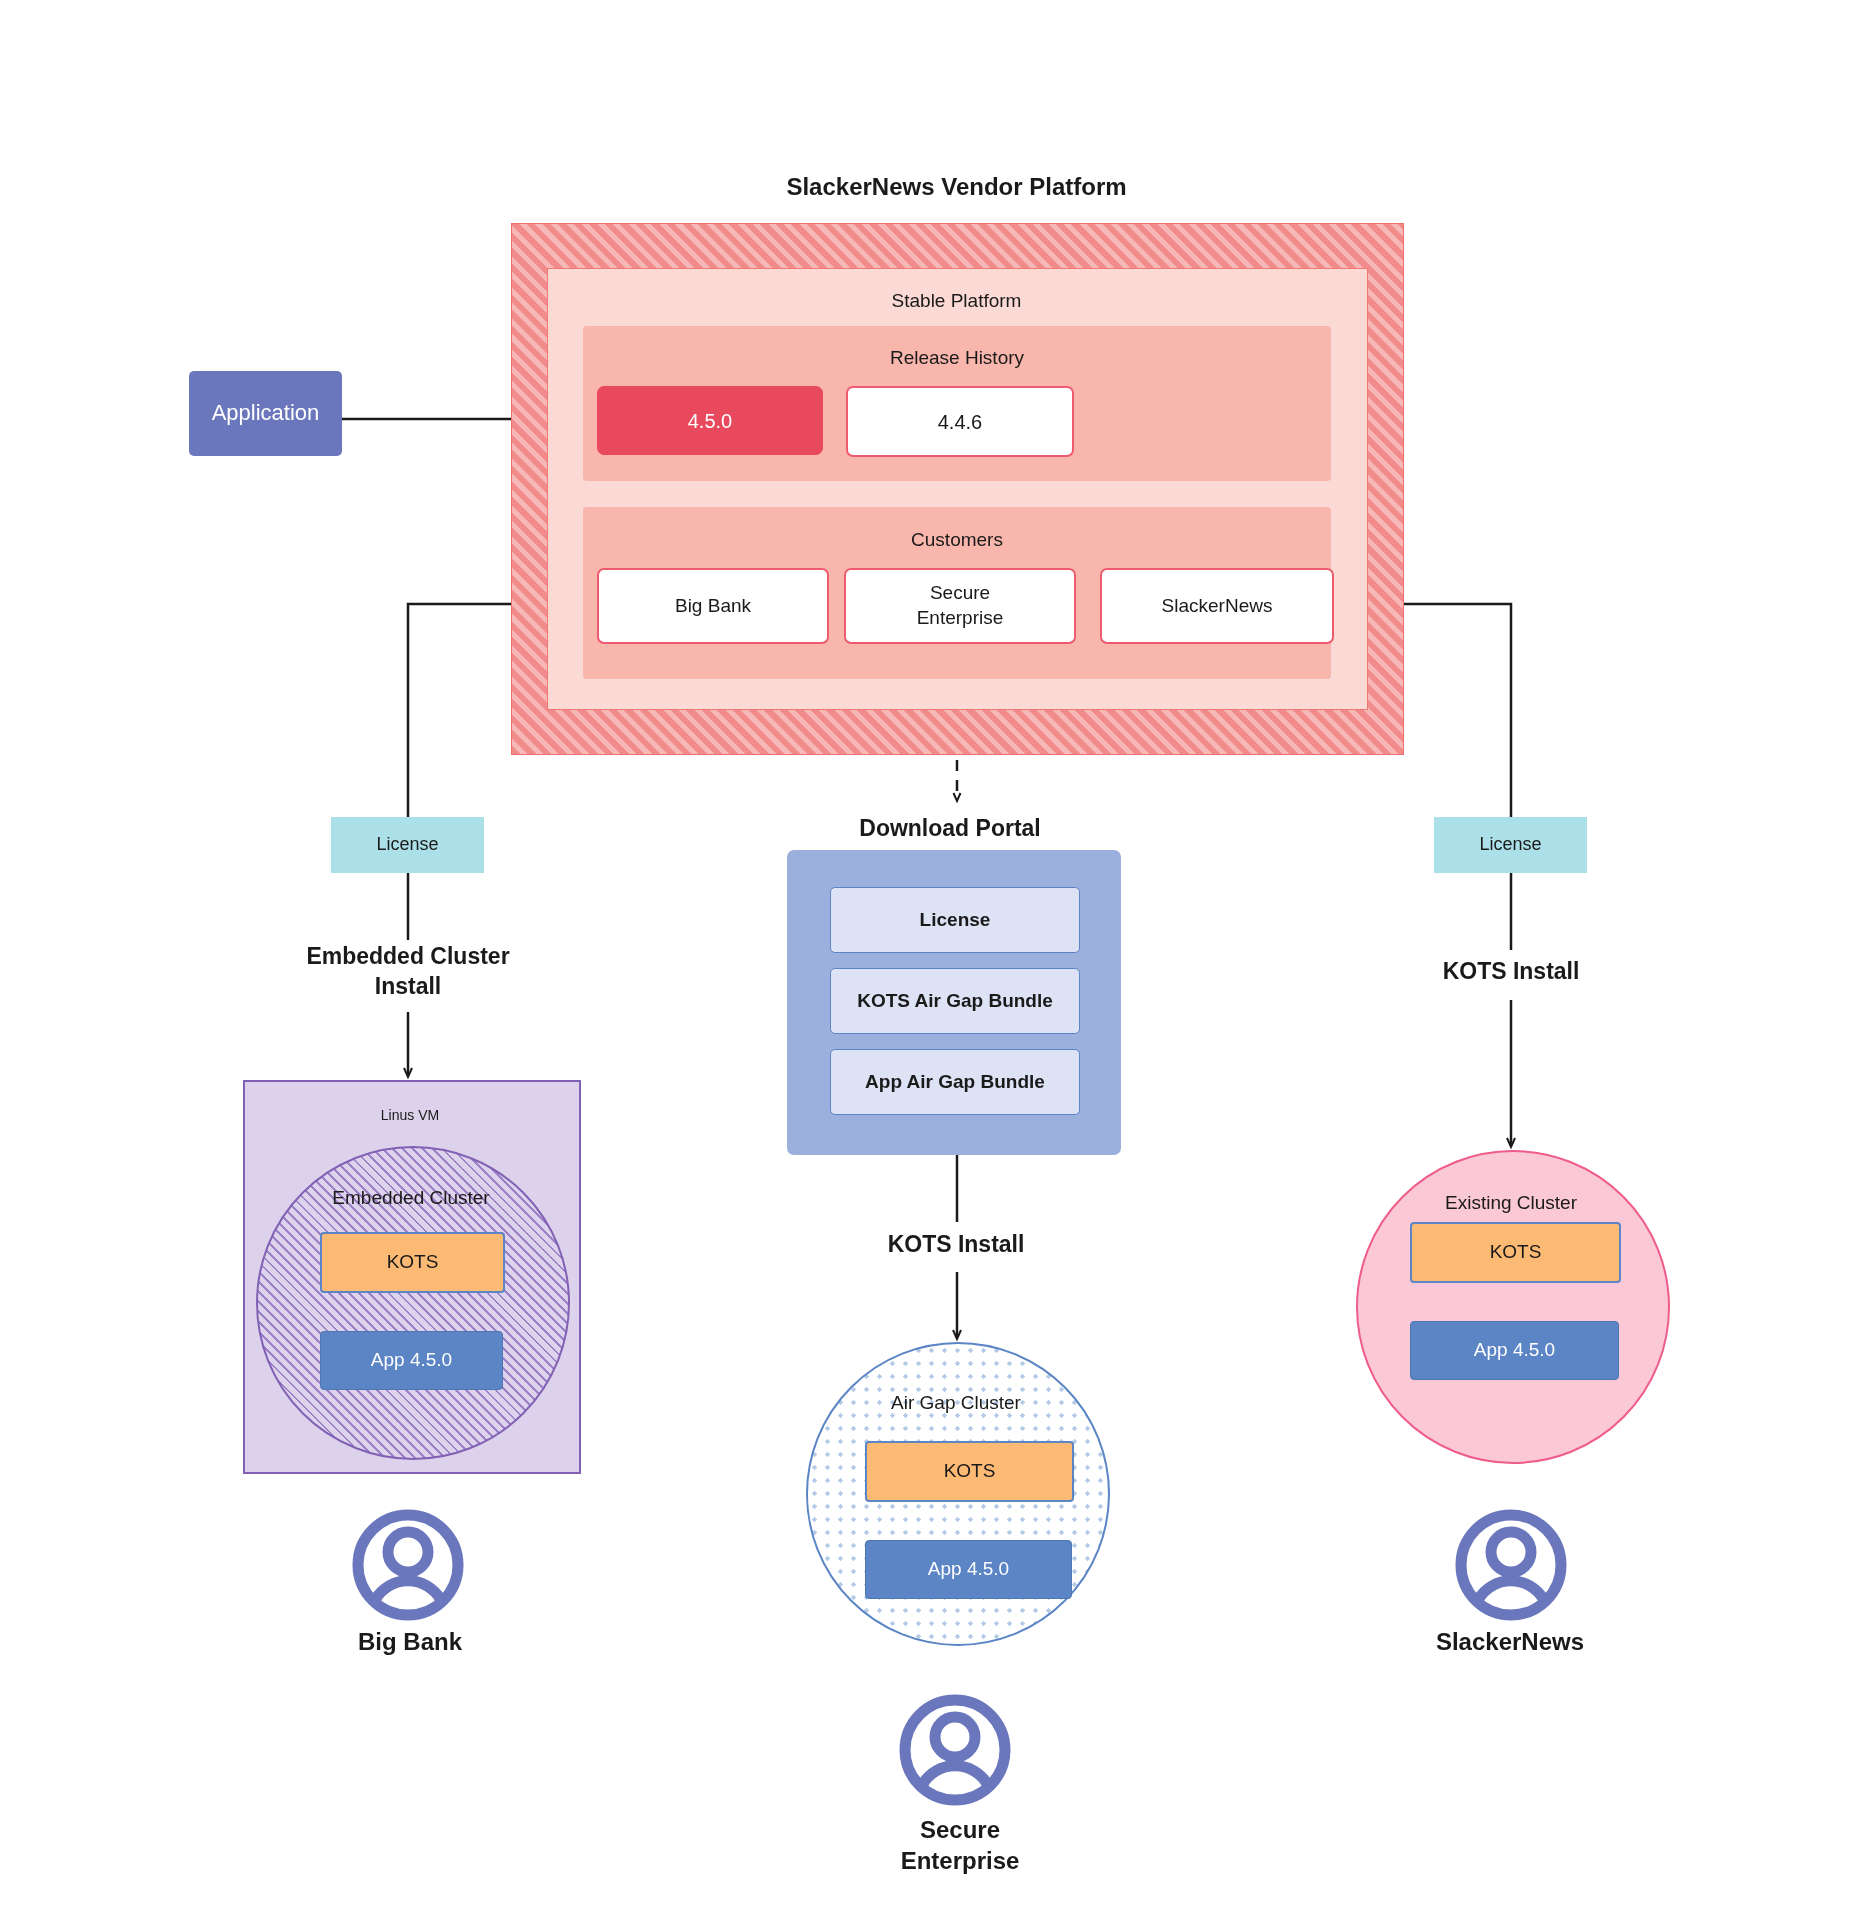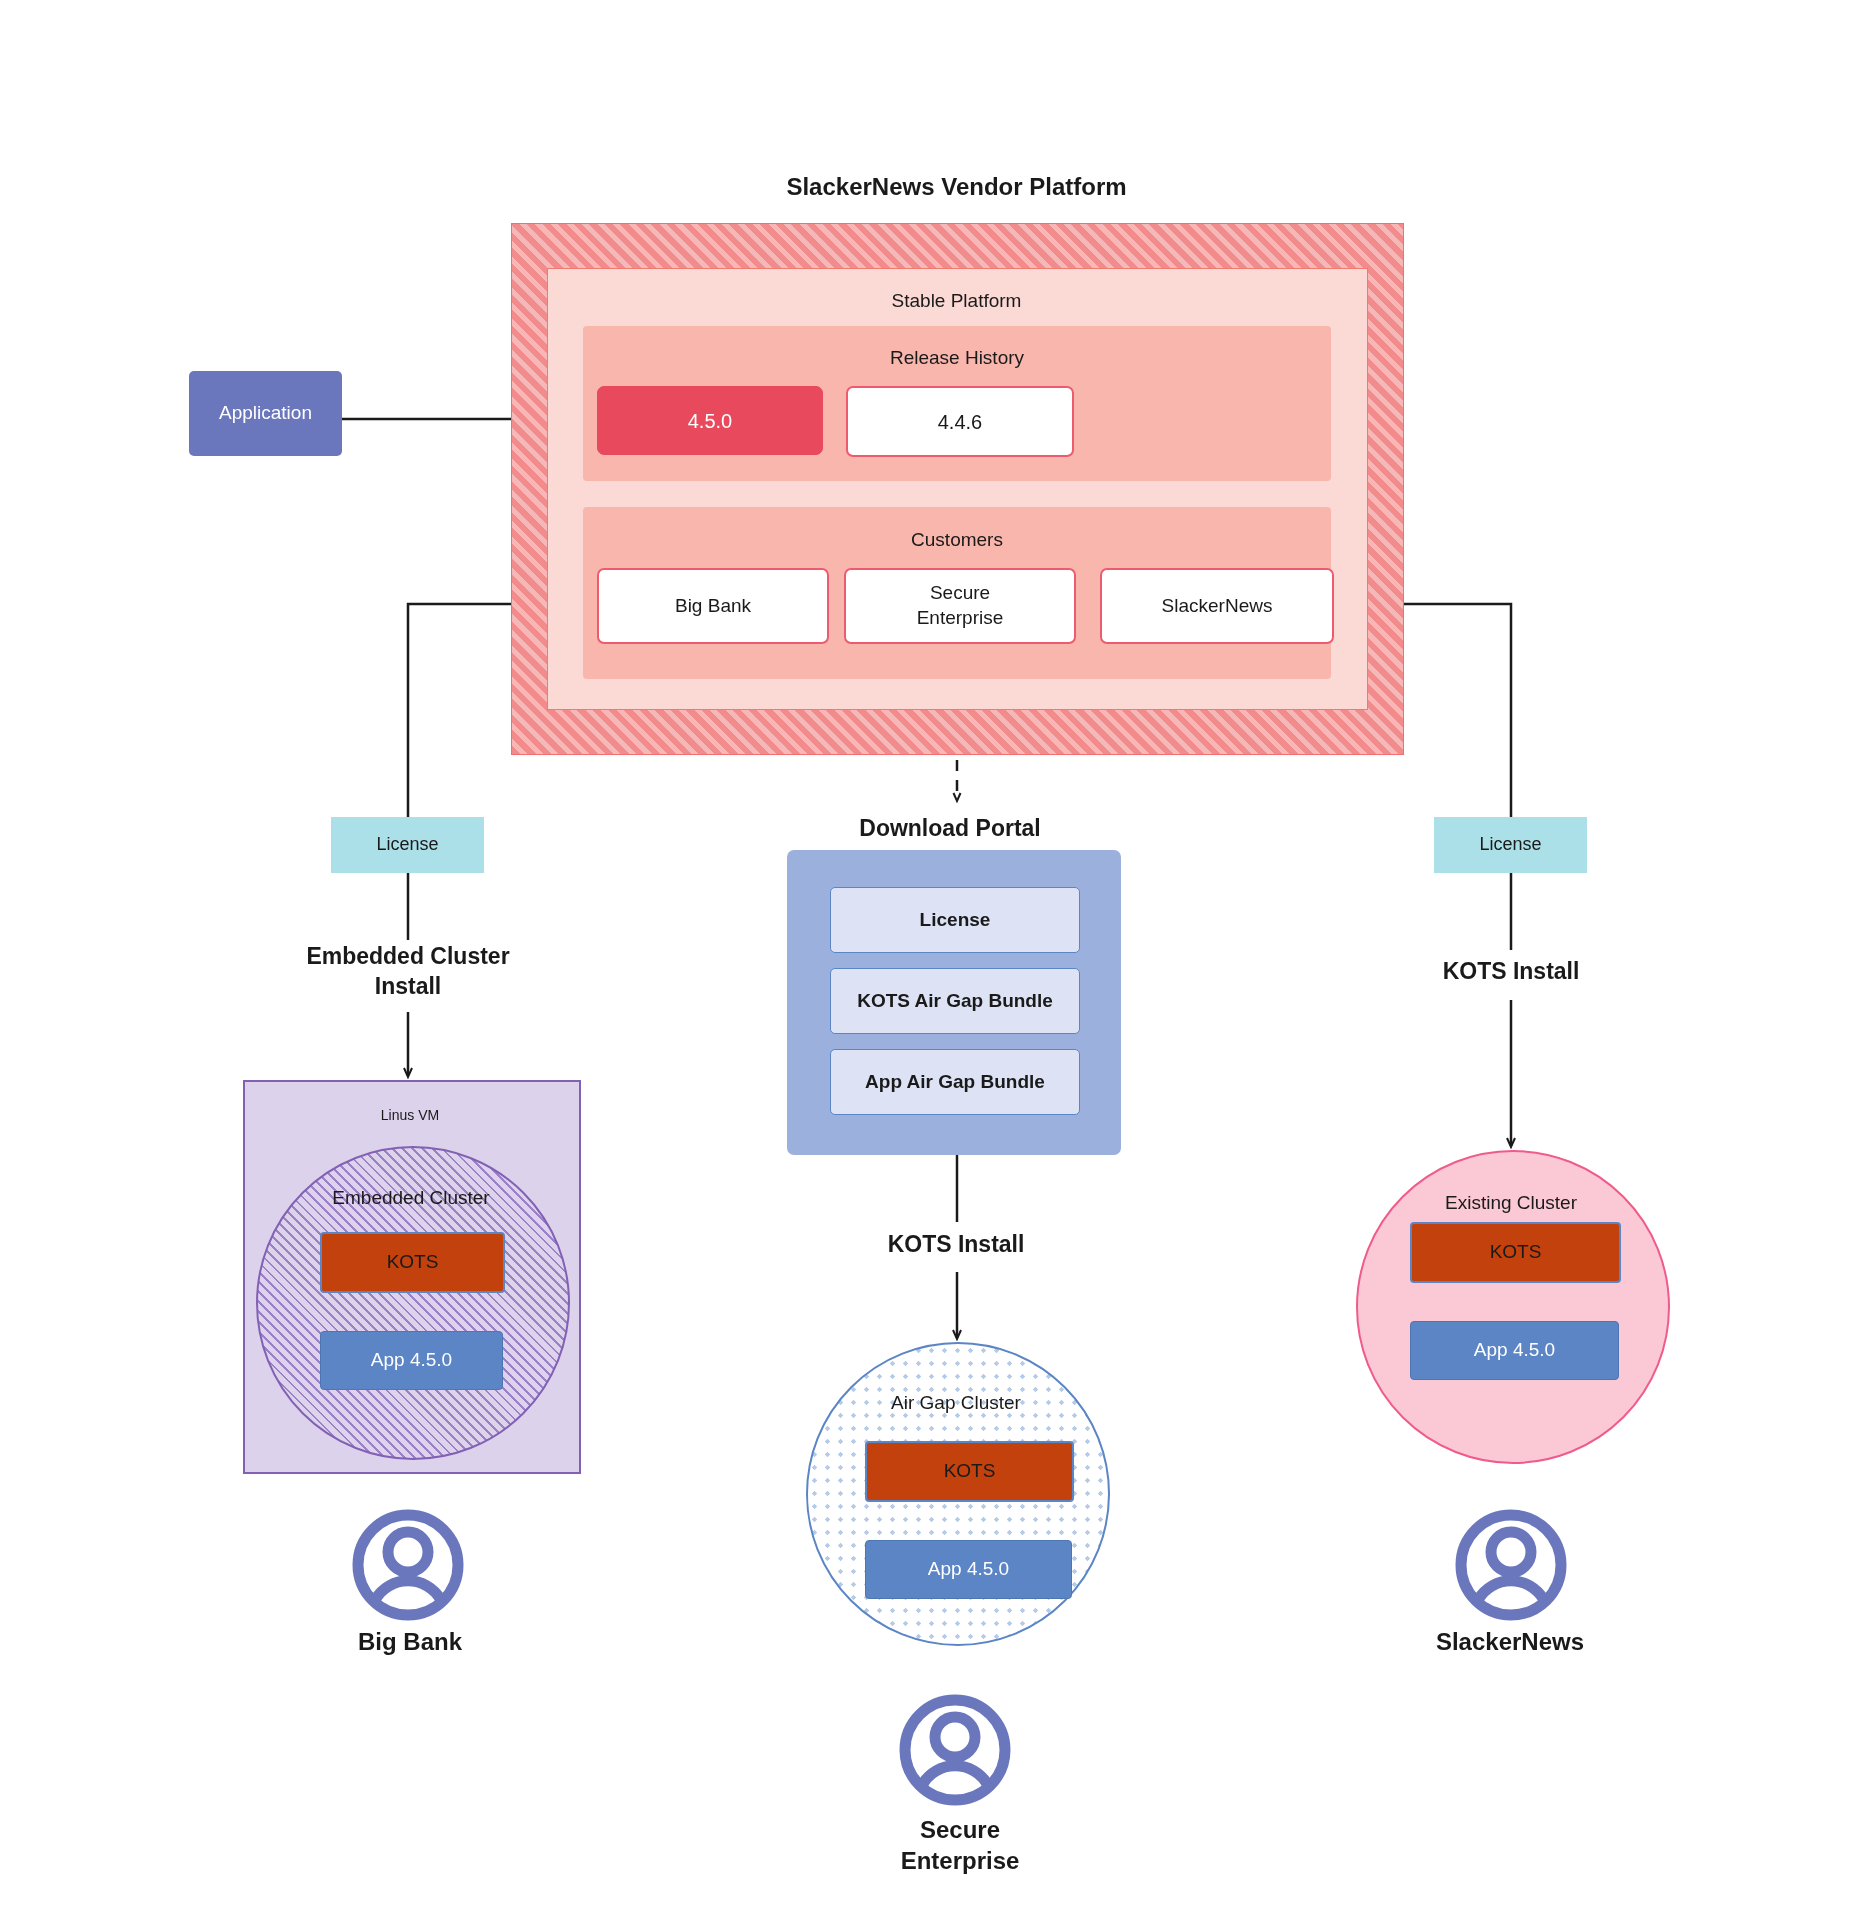--- a/index.html
+++ b/index.html
@@ -99,21 +99,21 @@
     font-size: 19px; color: #1a1a1a;
   }
   #cust-bigbank    { left: 597px;  width: 228px; }
   #cust-secure     { left: 844px;  width: 228px; }
   #cust-slacker    { left: 1100px; width: 230px; }
 
   
   #application-box {
     left: 189px; top: 371px; width: 153px; height: 85px;
     background: #6b77bc; border-radius: 5px;
-    color: #ffffff; font-size: 19px;
+    color: #ffffff; font-size: 22px;
   }
 
   
   .license-chip {
     width: 153px; height: 56px;
     background: #ace0e8;
     font-size: 18px; color: #1a1a1a;
   }
   #license-left  { left: 331px;  top: 817px; }
   #license-right { left: 1434px; top: 817px; }
@@ -190,21 +190,21 @@
     background: #fbc8d5;
     border: 2px solid #ef5b8a;
   }
   #existing-title {
     left: 1356px; top: 1190px; width: 310px; height: 26px;
     font-size: 19px;
   }
 
   
   .kots-box {
-    height: 57px; background: #c2410c;
+    height: 57px; background: #fdba74;
     border: 2px solid #5b85c5; border-radius: 4px;
     font-size: 19px; color: #1a1a1a;
   }
   .app-box {
     height: 57px; background: #5b85c5;
     border: 1px solid #4d76b3; border-radius: 4px;
     font-size: 19px; color: #ffffff;
   }
   #kots-embedded { left: 320px;  top: 1232px; width: 181px; }
   #app-embedded  { left: 320px;  top: 1331px; width: 181px; }

